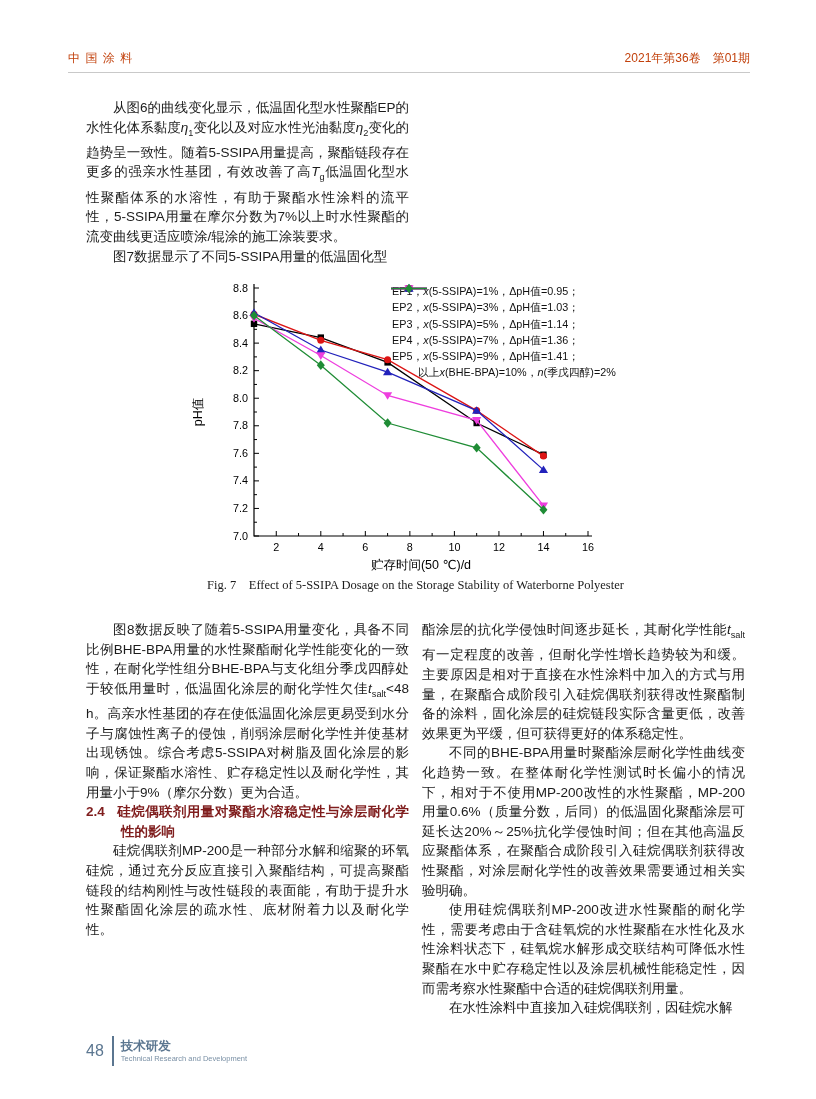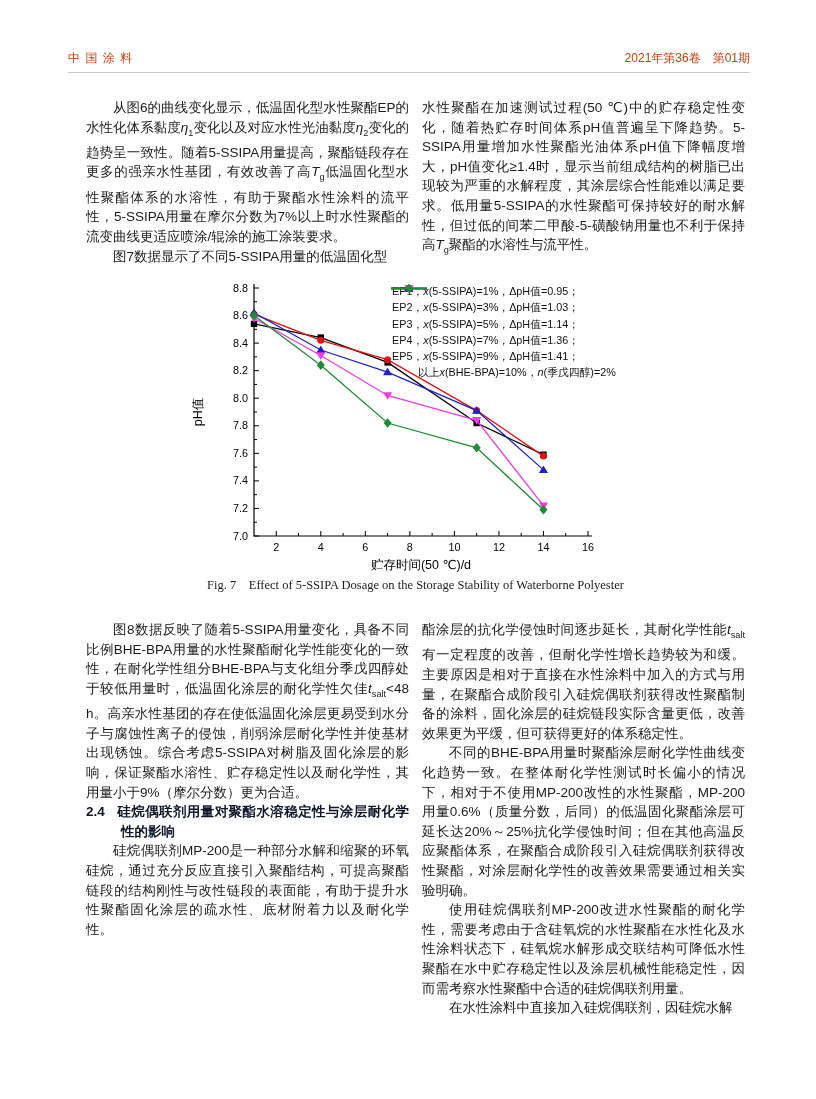--- a/index.html
+++ b/index.html
@@ -24,21 +24,21 @@
   .figure svg{position:absolute;left:0;top:0;font-family:"Liberation Sans","DejaVu Sans",sans-serif;}
   .legend{position:absolute;left:205px;top:5px;font-size:10.8px;line-height:16.2px;color:#111;}
   .legend-row{display:flex;align-items:center;white-space:nowrap;}
   .legend-row .ltext{margin-left:2px;}
   .legend-note{margin-left:28px;white-space:nowrap;}
   .caption-cn{text-align:center;font-weight:bold;font-size:13px;margin-top:6px;white-space:pre-wrap;}
   .caption-en{text-align:center;font-weight:normal;font-size:12.5px;margin-top:3px;
     font-family:"Liberation Serif","DejaVu Serif",serif;white-space:pre-wrap;}
   
   .cols-bottom{margin-top:26px;}
-  .section-heading{color:#0f172a;font-weight:bold;padding-left:2.6em;text-indent:-2.6em;}
+  .section-heading{color:#7f1d1d;font-weight:bold;padding-left:2.6em;text-indent:-2.6em;}
   .section-heading .num{margin-right:0.9em;}
   
   .footer{position:absolute;left:86px;top:1036px;display:flex;align-items:center;color:#5b7690;}
   .footer-num{font-size:16px;margin-right:8px;}
   .footer-bar{width:2px;height:30px;background:#5b7690;margin-right:7px;}
   .footer-cn{font-size:12.5px;font-weight:bold;line-height:1.15;}
   .footer-en{font-size:7.5px;color:#7b91a6;line-height:1.2;}
 </style>
 </head>
 <body>
@@ -52,23 +52,20 @@
     </div>
     <div class="header-rule"></div>
   </div>
 
   <div class="content">
 
     <div class="cols">
       <div class="col">
         <p>从图6的曲线变化显示，低温固化型水性聚酯EP的水性化体系黏度<i>η</i><sub>1</sub>变化以及对应水性光油黏度<i>η</i><sub>2</sub>变化的趋势呈一致性。随着5-SSIPA用量提高，聚酯链段存在更多的强亲水性基团，有效改善了高<i>T</i><sub>g</sub>低温固化型水性聚酯体系的水溶性，有助于聚酯水性涂料的流平性，5-SSIPA用量在摩尔分数为7%以上时水性聚酯的流变曲线更适应喷涂/辊涂的施工涂装要求。</p>
         <p>图7数据显示了不同5-SSIPA用量的低温固化型</p>
-      </div>
-      <div class="col">
-        <p class="noindent">水性聚酯在加速测试过程(50 ℃)中的贮存稳定性变化，随着热贮存时间体系pH值普遍呈下降趋势。5-SSIPA用量增加水性聚酯光油体系pH值下降幅度增大，pH值变化≥1.4时，显示当前组成结构的树脂已出现较为严重的水解程度，其涂层综合性能难以满足要求。低用量5-SSIPA的水性聚酯可保持较好的耐水解性，但过低的间苯二甲酸-5-磺酸钠用量也不利于保持高<i>T</i><sub>g</sub>聚酯的水溶性与流平性。</p>
       </div>
     </div>
 
     <div class="figure">
       <svg width="430" height="296" viewBox="0 0 430 296">
           <path d="M 69 6 L 69 258 L 407 258" fill="none" stroke="#000" stroke-width="1.2"></path>
           <line x1="69" y1="258" x2="74" y2="258" stroke="#000" stroke-width="1"></line>
           <text x="63" y="261.6" text-anchor="end" font-size="10.8" fill="#000">7.0</text>
           <line x1="69" y1="244.22222222222229" x2="72" y2="244.22222222222229" stroke="#000" stroke-width="1"></line>
           <line x1="69" y1="230.44444444444443" x2="74" y2="230.44444444444443" stroke="#000" stroke-width="1"></line>
@@ -215,14 +212,22 @@
       <div class="col">
         <p class="noindent">酯涂层的抗化学侵蚀时间逐步延长，其耐化学性能<i>t</i><sub>salt</sub>有一定程度的改善，但耐化学性增长趋势较为和缓。主要原因是相对于直接在水性涂料中加入的方式与用量，在聚酯合成阶段引入硅烷偶联剂获得改性聚酯制备的涂料，固化涂层的硅烷链段实际含量更低，改善效果更为平缓，但可获得更好的体系稳定性。</p>
         <p>不同的BHE-BPA用量时聚酯涂层耐化学性曲线变化趋势一致。在整体耐化学性测试时长偏小的情况下，相对于不使用MP-200改性的水性聚酯，MP-200用量0.6%（质量分数，后同）的低温固化聚酯涂层可延长达20%～25%抗化学侵蚀时间；但在其他高温反应聚酯体系，在聚酯合成阶段引入硅烷偶联剂获得改性聚酯，对涂层耐化学性的改善效果需要通过相关实验明确。</p>
         <p>使用硅烷偶联剂MP-200改进水性聚酯的耐化学性，需要考虑由于含硅氧烷的水性聚酯在水性化及水性涂料状态下，硅氧烷水解形成交联结构可降低水性聚酯在水中贮存稳定性以及涂层机械性能稳定性，因而需考察水性聚酯中合适的硅烷偶联剂用量。</p>
         <p>在水性涂料中直接加入硅烷偶联剂，因硅烷水解</p>
       </div>
     </div>
 
   </div>
 
+  <div class="footer">
+    <span class="footer-num">48</span>
+    <span class="footer-bar"></span>
+    <span>
+      <div class="footer-cn">技术研发</div>
+      <div class="footer-en">Technical Research and Development</div>
+    </span>
+  </div>
 
 </div>
 
 </body></html>

